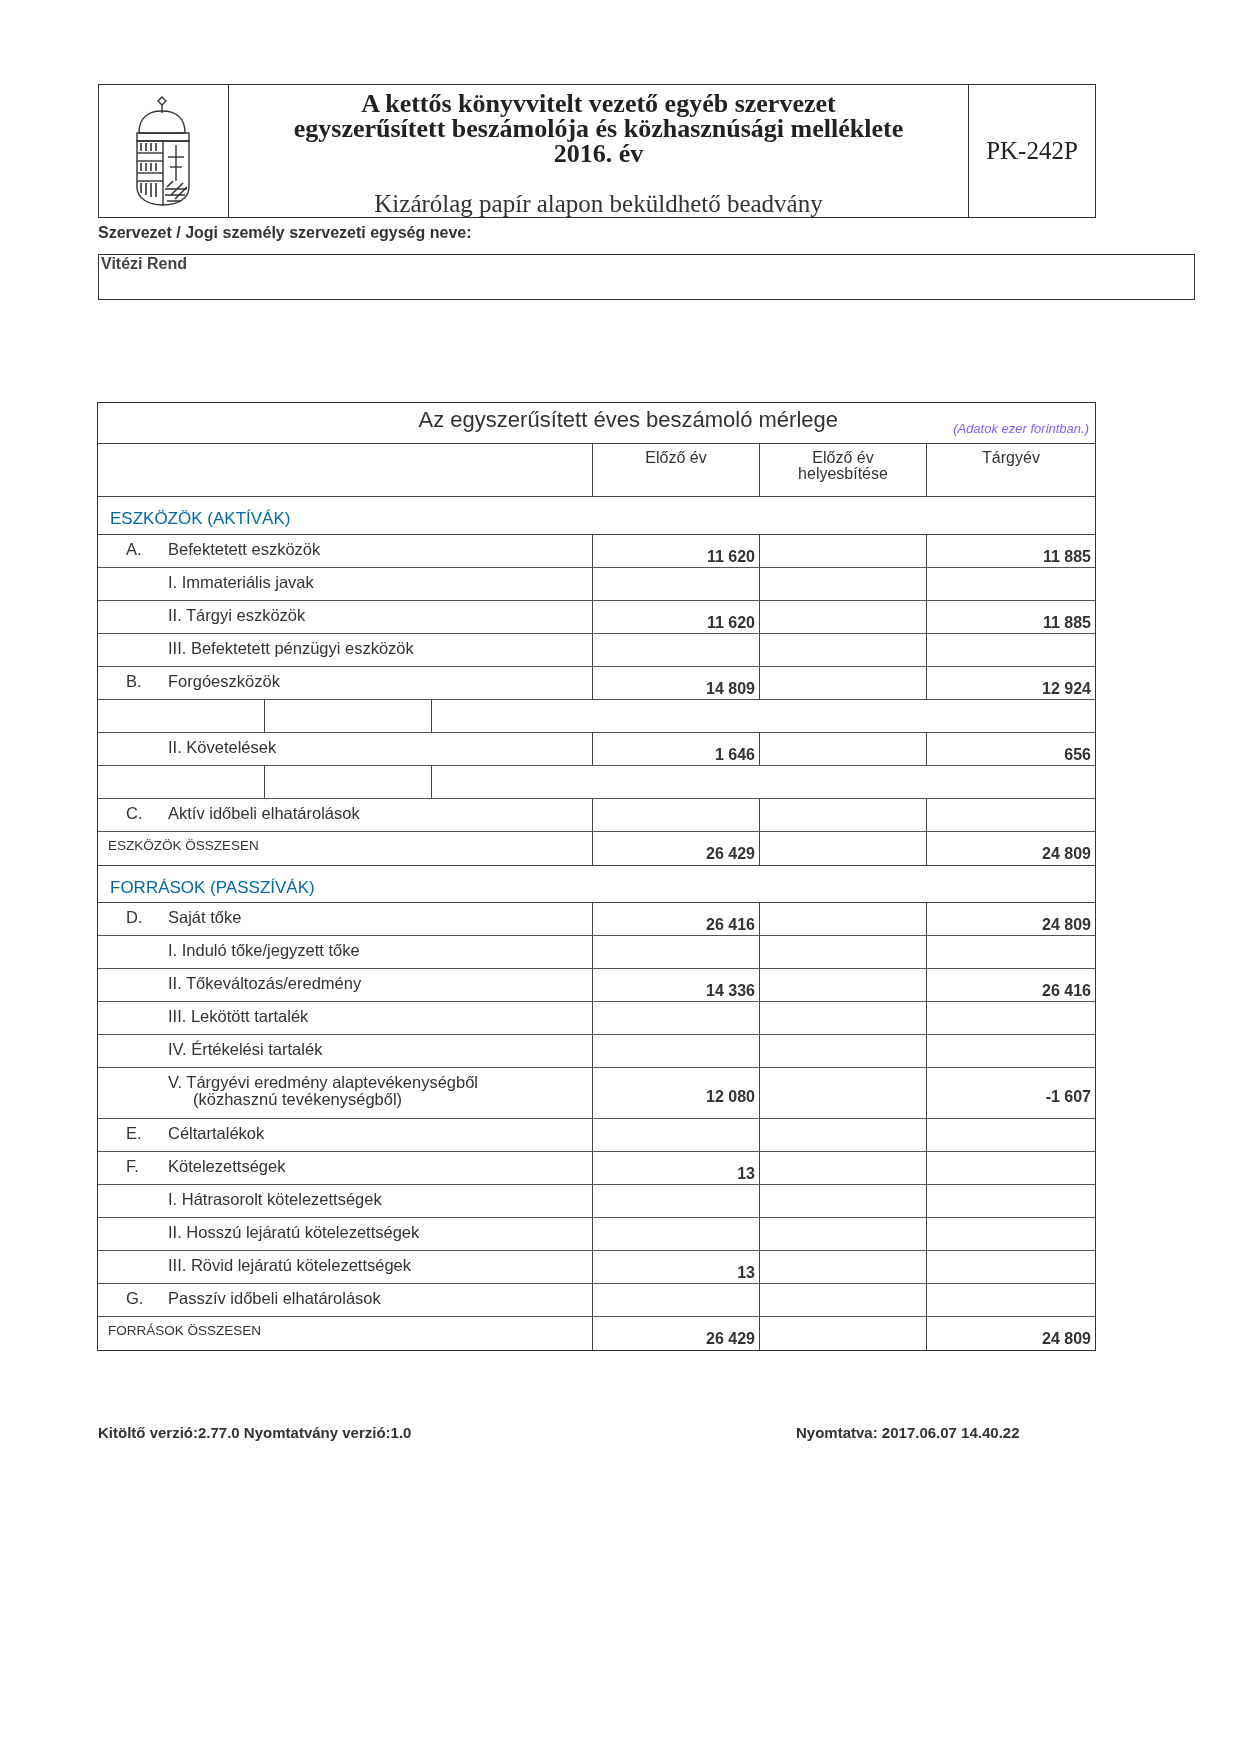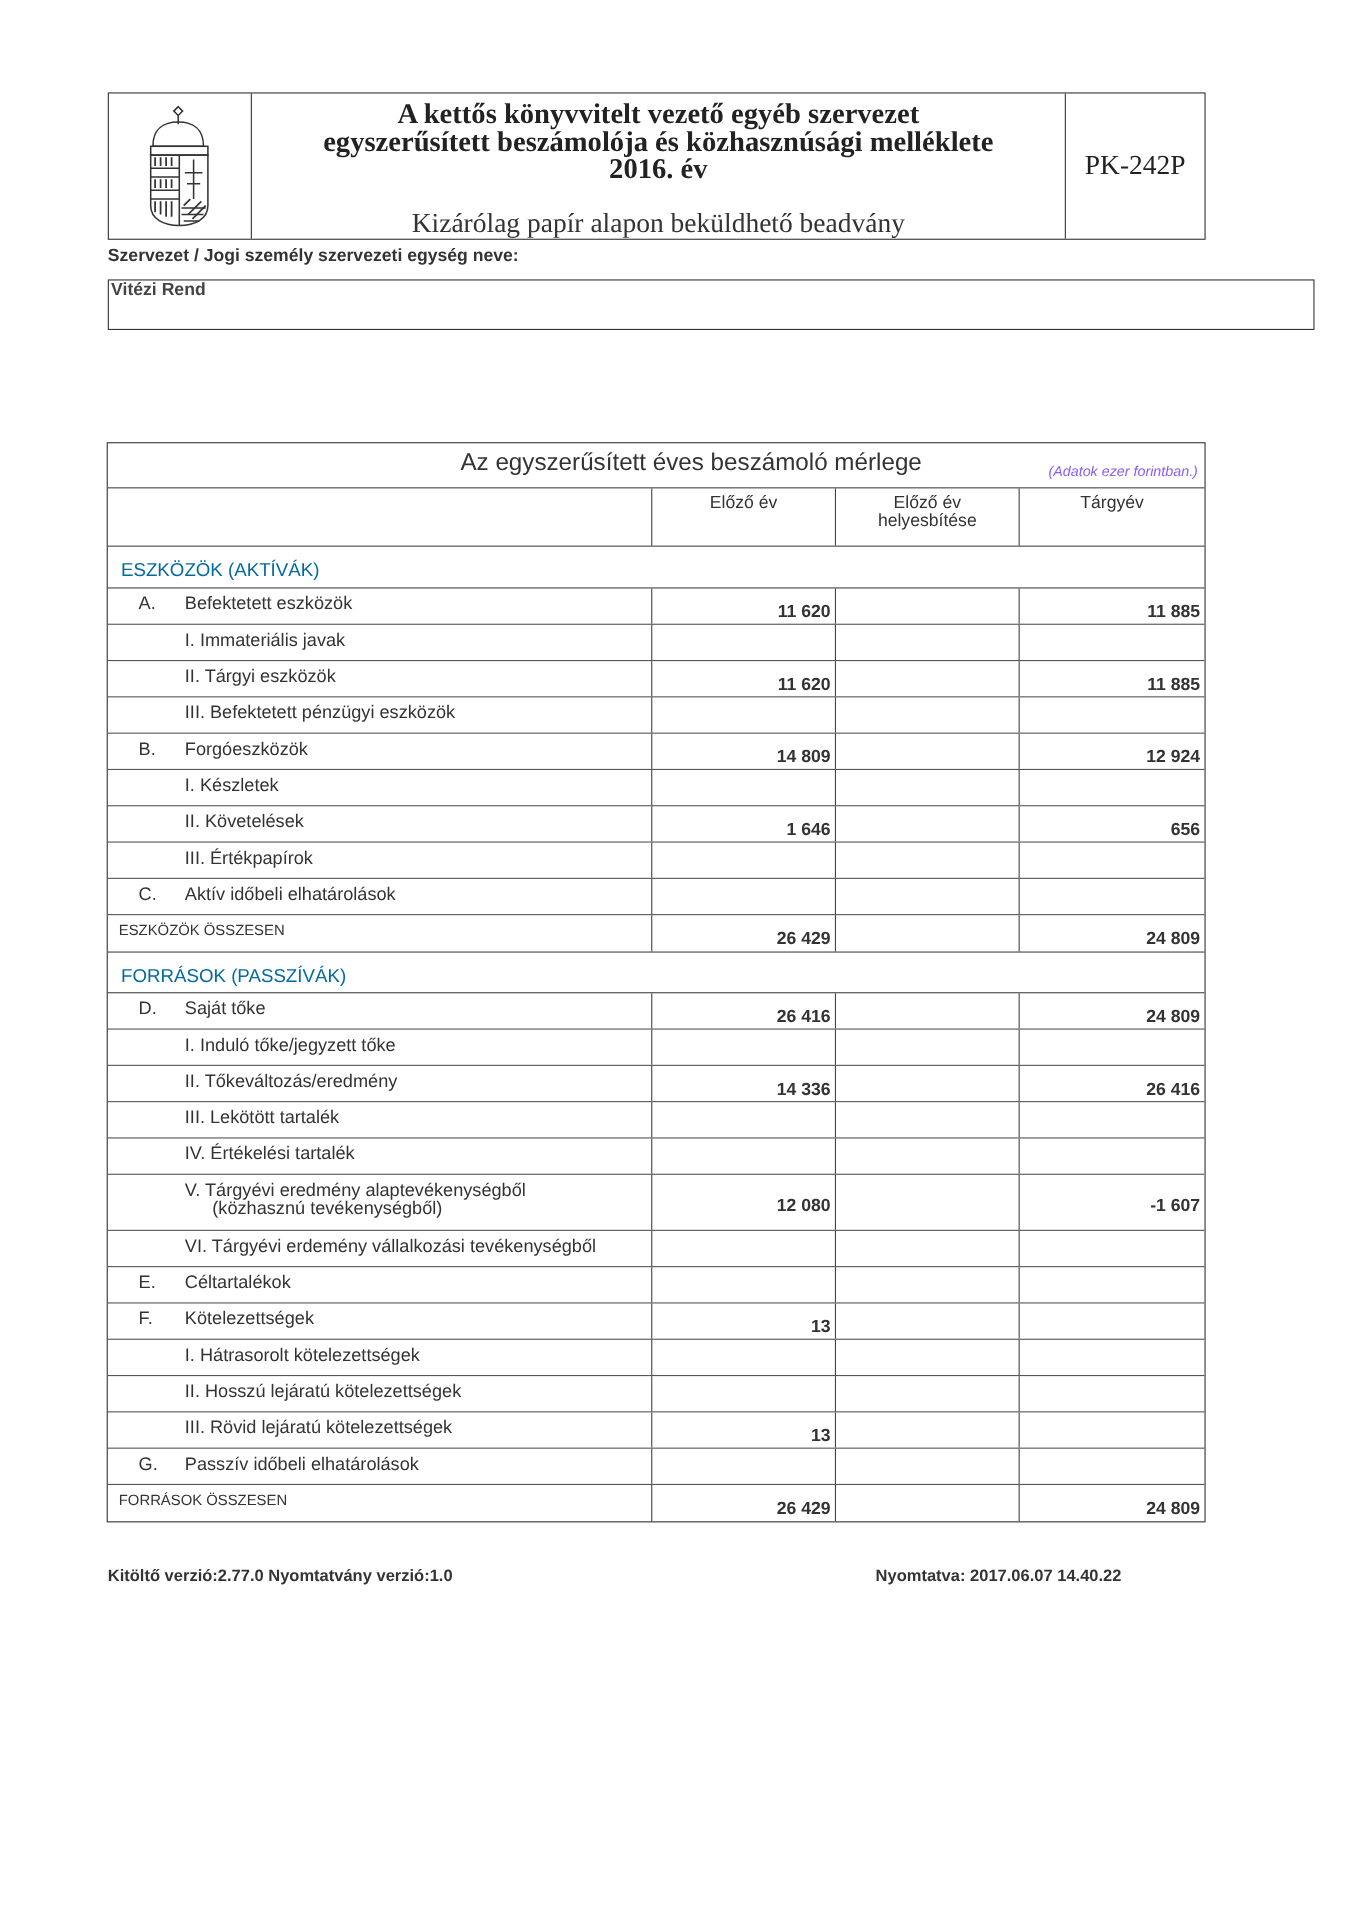--- a/index.html
+++ b/index.html
@@ -160,45 +160,35 @@
       <div class="row">
         <div class="c-label">
           <span class="letter">B.</span>
           <span class="lbl-letter">Forgóeszközök</span>
         </div>
         <div class="c1 num">14 809</div>
         <div class="c2 num"></div>
         <div class="c3 num">12 924</div>
       </div>
       <div class="row">
-        <div class="c-label">
-          <span class="lbl-sub">
-            <div>I. Készletek</div>
-          </span>
-        </div>
         <div class="c1 num"></div>
         <div class="c2 num"></div>
         <div class="c3 num"></div>
       </div>
       <div class="row">
         <div class="c-label">
           <span class="lbl-sub">
             <div>II. Követelések</div>
           </span>
         </div>
         <div class="c1 num">1 646</div>
         <div class="c2 num"></div>
         <div class="c3 num">656</div>
       </div>
       <div class="row">
-        <div class="c-label">
-          <span class="lbl-sub">
-            <div>III. Értékpapírok</div>
-          </span>
-        </div>
         <div class="c1 num"></div>
         <div class="c2 num"></div>
         <div class="c3 num"></div>
       </div>
       <div class="row">
         <div class="c-label">
           <span class="letter">C.</span>
           <span class="lbl-letter">Aktív időbeli elhatárolások</span>
         </div>
         <div class="c1 num"></div>
@@ -272,30 +262,20 @@
             <div>V. Tárgyévi eredmény alaptevékenységből</div>
             <div style="padding-left: 25px;">(közhasznú tevékenységből)</div>
           </span>
         </div>
         <div class="c1 num">12 080</div>
         <div class="c2 num"></div>
         <div class="c3 num">-1 607</div>
       </div>
       <div class="row">
         <div class="c-label">
-          <span class="lbl-sub">
-            <div>VI. Tárgyévi erdemény vállalkozási tevékenységből</div>
-          </span>
-        </div>
-        <div class="c1 num"></div>
-        <div class="c2 num"></div>
-        <div class="c3 num"></div>
-      </div>
-      <div class="row">
-        <div class="c-label">
           <span class="letter">E.</span>
           <span class="lbl-letter">Céltartalékok</span>
         </div>
         <div class="c1 num"></div>
         <div class="c2 num"></div>
         <div class="c3 num"></div>
       </div>
       <div class="row">
         <div class="c-label">
           <span class="letter">F.</span>

